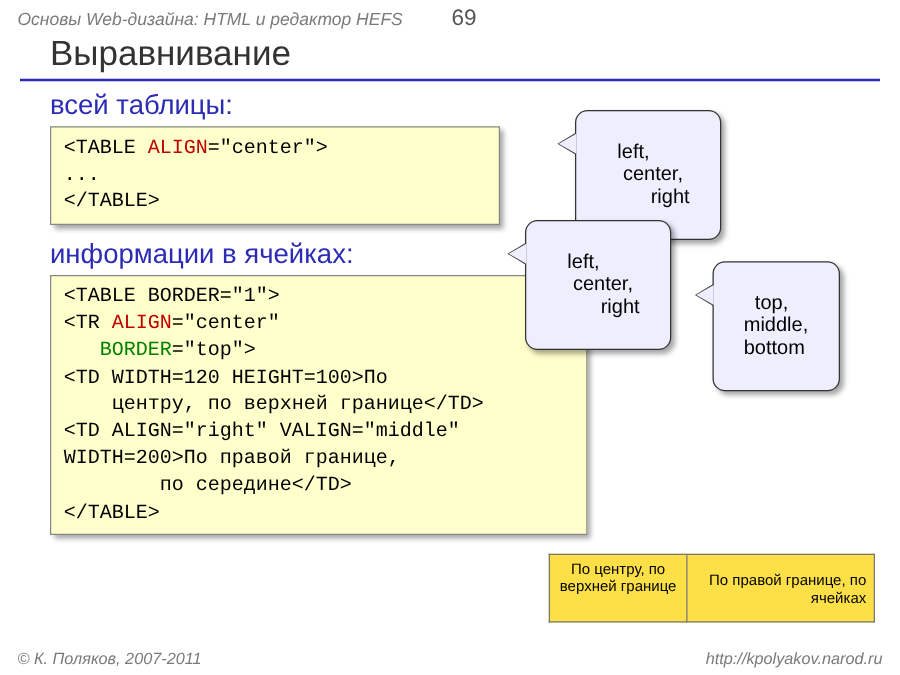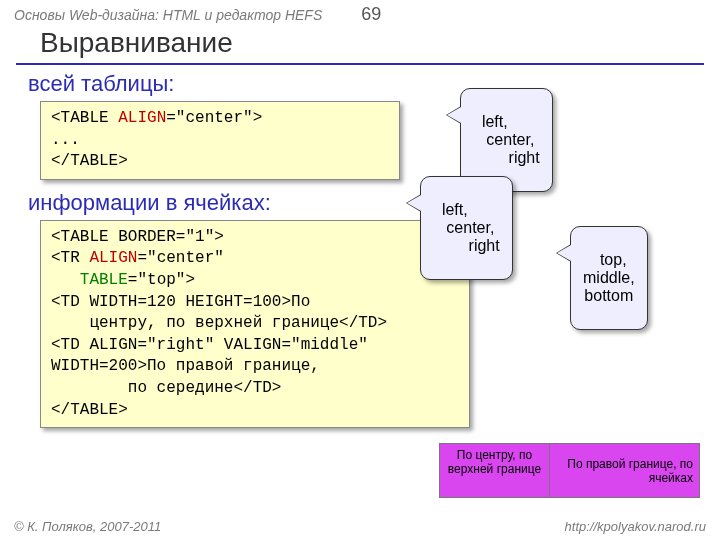--- a/index.html
+++ b/index.html
@@ -27,21 +27,21 @@
     color: #333;
     padding: 2px 16px 4px 40px;
   }
   .hr {
     border-top: 2px solid #2b2bb5;
     margin: 0 16px 6px 16px;
   }
   .subhead {
     color: #2b2bb5;
     font-size: 22px;
-    padding-left: 28px;
+    padding-left: 40px;
     margin-top: 2px;
   }
   .codebox {
     position: relative;
     background: #ffffcc;
     border: 1px solid #888;
     margin: 4px 0 10px 40px;
     padding: 6px 10px;
     font-family: "Courier New", monospace;
     font-size: 16px;
@@ -50,21 +50,21 @@
   }
   .codebox.small { width: 360px; }
   .codebox.big { width: 430px; }
   .kw-red { color: #c00000; }
   .kw-green { color: #008000; }
   .callout {
     position: absolute;
     background: #eef;
     border: 1px solid #333;
     border-radius: 10px;
-    padding: 6px 12px;
+    padding: 6px 24px;
     font-size: 16px;
     box-shadow: 3px 3px 4px rgba(0,0,0,0.35);
     white-space: pre;
   }
   .callout .tail {
     position: absolute;
     width: 0; height: 0;
   }
   .tail-left {
     left: -14px; top: 18px;
@@ -79,21 +79,21 @@
     border-bottom: 9px solid transparent;
     border-right: 15px solid #333;
     z-index:-1;
   }
   .sampletable {
     position: absolute;
     right: 20px;
     bottom: 42px;
     border-collapse: collapse;
     font-size: 12px;
-    background:#d946ef;
+    background:#fde047;
   }
   .sampletable td {
     border: 1px solid #777;
     padding: 4px 6px;
   }
   .sampletable td:first-child { width:110px; text-align:center; vertical-align:top;}
   .sampletable td:last-child { width:150px; text-align:right; vertical-align:middle; height:54px;}
   .footer {
     position: absolute;
     bottom: 6px; left: 14px; right: 14px;
@@ -118,21 +118,21 @@
   <div><span>&lt;TABLE </span><span class="kw-red">ALIGN</span><span>="center"&gt;</span></div>
   <div>...</div>
   <div>&lt;/TABLE&gt;</div>
 </div>
 
 <div class="subhead">информации в ячейках:</div>
 
 <div class="codebox big">
   <div>&lt;TABLE BORDER="1"&gt;</div>
   <div><span>&lt;TR </span><span class="kw-red">ALIGN</span><span>="center"</span></div>
-  <div><span style="white-space:pre">   </span><span class="kw-green">TABLE</span><span>="top"&gt;</span></div>
+  <div><span style="white-space:pre">   </span><span class="kw-green">BORDER</span><span>="top"&gt;</span></div>
   <div>  &lt;TD WIDTH=120 HEIGHT=100&gt;По</div>
   <div style="white-space:pre">    центру, по верхней границе&lt;/TD&gt;</div>
   <div>  &lt;TD ALIGN="right" VALIGN="middle"</div>
   <div>  WIDTH=200&gt;По правой границе,</div>
   <div style="white-space:pre">        по середине&lt;/TD&gt;</div>
   <div>&lt;/TABLE&gt;</div>
 </div>
 
 <div class="callout" style="top:88px; left:460px;">
   <span>left,
@@ -141,21 +141,21 @@
   <div class="tail tail-left"></div>
 </div>
 
 <div class="callout" style="top:176px; left:420px;">
   <span>left,
    center,
         right</span>
   <div class="tail tail-left"></div>
 </div>
 
-<div class="callout" style="top:226px; left:570px;text-align:center;">
+<div class="callout" style="top:209px; left:570px;">
   <span>top,
 middle,
 bottom</span>
   <div class="tail tail-left"></div>
 </div>
 
 <table class="sampletable">
   <tbody>
       <tr>
     <td>По центру, по верхней границе</td>

